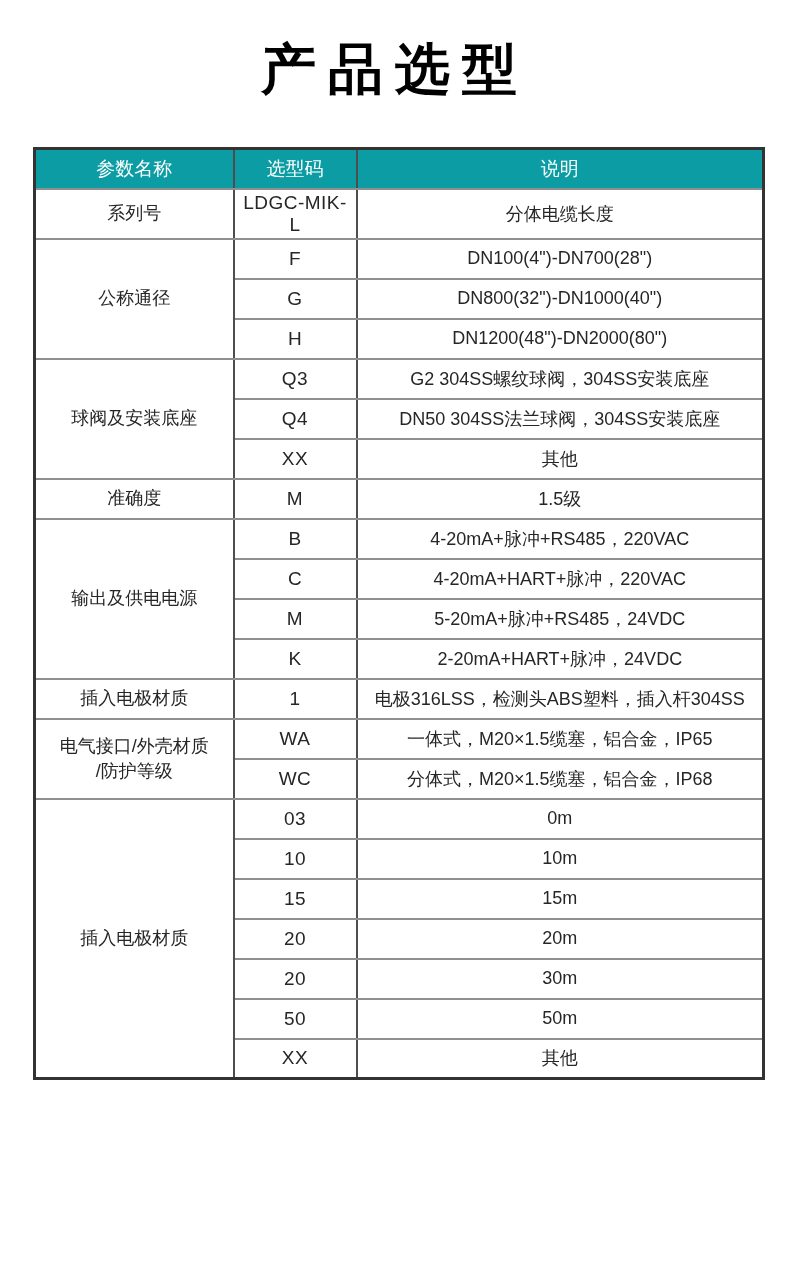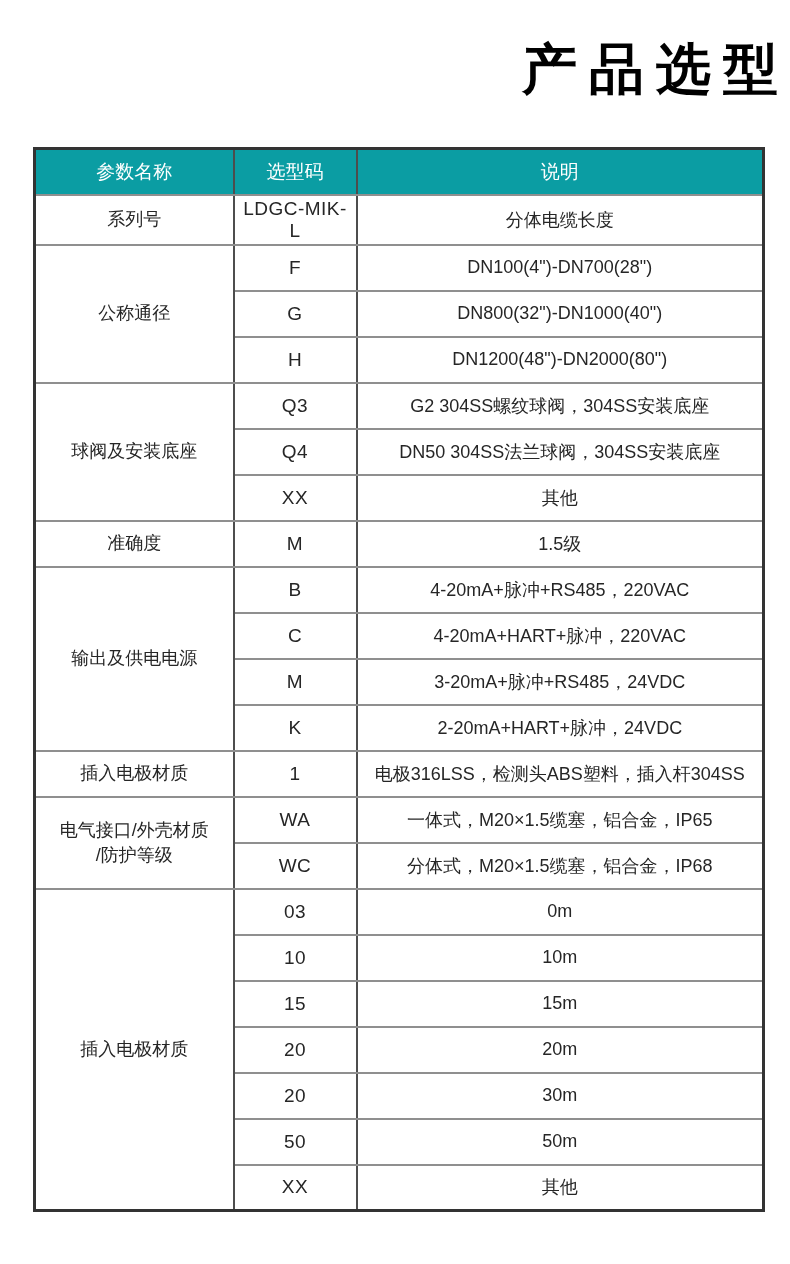--- a/index.html
+++ b/index.html
@@ -15,40 +15,40 @@
   html,body{background:#ffffff;}
   body{
     width:790px;
     height:1264px;
     font-family:"Liberation Sans","DejaVu Sans",sans-serif;
     color:var(--cell-text);
     overflow:hidden;
   }
   .page-title{
     margin-top:32px;
-    text-align:right;
+    text-align:center;
     font-size:55px;
     line-height:74px;
     font-weight:900;
     letter-spacing:12px;
     color:var(--title-color);
   }
   table.selection-table{
     border-collapse:collapse;
     table-layout:fixed;
     width:729px;
     margin-left:33px;
     margin-top:41px;
     border:3px solid var(--border-outer);
   }
   col.c-param{width:199px;}
   col.c-code{width:123px;}
   col.c-desc{width:407px;}
   th,td{
-    height:46px;
+    height:40px;
     text-align:center;
     vertical-align:middle;
     border-top:2px solid var(--border-h);
     border-bottom:2px solid var(--border-h);
     border-left:2px solid var(--border-v);
     border-right:2px solid var(--border-v);
     font-size:18px;
     padding:2px 6px;
   }
   thead th{
@@ -130,21 +130,21 @@
         <td class="param-cell" rowspan="4">输出及供电电源</td>
         <td class="code-cell">B</td>
         <td class="desc-cell">4-20mA+脉冲+RS485，220VAC</td>
       </tr>
       <tr>
         <td class="code-cell">C</td>
         <td class="desc-cell">4-20mA+HART+脉冲，220VAC</td>
       </tr>
       <tr>
         <td class="code-cell">M</td>
-        <td class="desc-cell">3-20mA+脉冲+RS485，24VDC</td>
+        <td class="desc-cell">5-20mA+脉冲+RS485，24VDC</td>
       </tr>
       <tr>
         <td class="code-cell">K</td>
         <td class="desc-cell">2-20mA+HART+脉冲，24VDC</td>
       </tr>
       <tr>
         <td class="param-cell" rowspan="1">插入电极材质</td>
         <td class="code-cell">1</td>
         <td class="desc-cell">电极316LSS，检测头ABS塑料，插入杆304SS</td>
       </tr>

